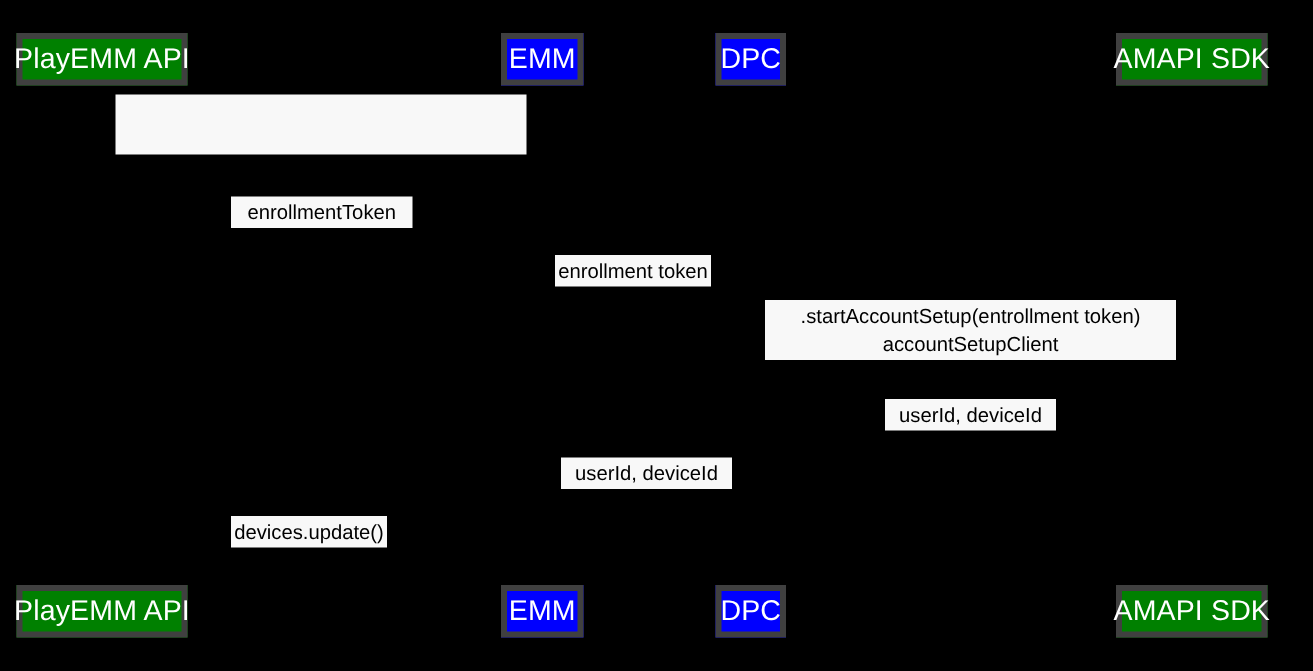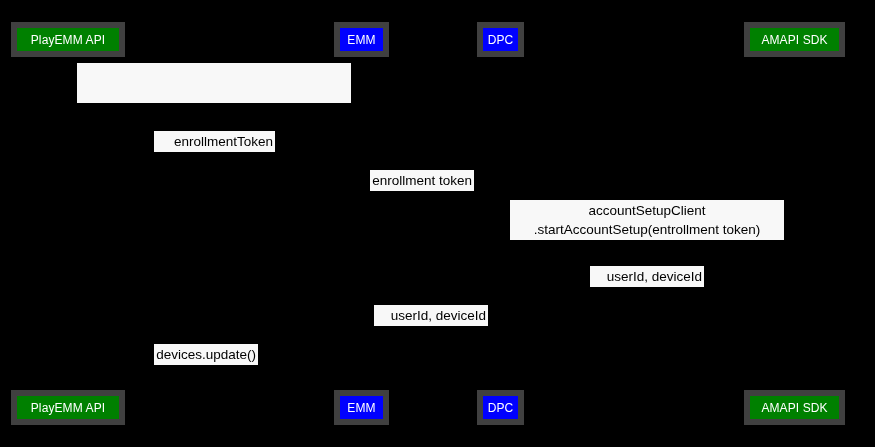--- a/index.html
+++ b/index.html
@@ -15,23 +15,23 @@
     overflow: hidden;
     font-family: "Liberation Sans", sans-serif;
   }
   .participant {
     position: absolute;
     display: flex;
     align-items: center;
     justify-content: center;
     box-sizing: border-box;
     height: 35px;
-    border: 6px solid #404040;
+    border: 4px solid #404040;
     color: #ffffff;
-    font-size: 12px;
+    font-size: 19px;
     line-height: 1;
     letter-spacing: 0.1px;
     white-space: nowrap;
   }
   .participant.green { background: #008000; }
   .participant.blue  { background: #0000ff; align-items: center; }
 
   .lifeline {
     position: absolute;
     width: 1px;
@@ -42,21 +42,21 @@
     position: absolute;
     box-sizing: border-box;
     background: #f8f8f8;
     color: #000000;
     font-size: 13.5px;
     line-height: 19px;
     text-align: center;
     white-space: pre;
     padding: 1px 2px;
   }
-  .msg.left  { text-align: right; }
+  .msg.left  { text-align: center; }
 </style>
 </head>
 <body>
 
 <div id="diagram">
   <div id="lifelines">
       <div class="lifeline" style="left: 68px; top: 57px; height: 333px;"></div>
       <div class="lifeline" style="left: 362px; top: 57px; height: 333px;"></div>
       <div class="lifeline" style="left: 501px; top: 57px; height: 333px;"></div>
       <div class="lifeline" style="left: 795px; top: 57px; height: 333px;"></div>
@@ -72,21 +72,21 @@
         <span>DPC</span>
       </div>
       <div class="participant green" style="left: 744px; top: 22px; width: 101px; height: 35px;">
         <span>AMAPI SDK</span>
       </div>
     </div>
   <div id="messages">
       <div class="msg" style="left: 77px; top: 63px; width: 274px; height: 40px;"></div>
       <div class="msg left" style="left: 154px; top: 131px; width: 121px; height: 21px;"><div>enrollmentToken</div></div>
       <div class="msg left" style="left: 370px; top: 170px; width: 104px; height: 21px;"><div>enrollment token</div></div>
-      <div class="msg" style="left: 510px; top: 200px; width: 274px; height: 40px;"><div>accountSetupClient</div><div>.startAccountSetup(entrollment token)</div></div>
+      <div class="msg" style="left: 510px; top: 200px; width: 274px; height: 40px;"><div>.startAccountSetup(entrollment token)</div><div>accountSetupClient</div></div>
       <div class="msg left" style="left: 590px; top: 266px; width: 114px; height: 21px;"><div>userId, deviceId</div></div>
       <div class="msg left" style="left: 374px; top: 305px; width: 114px; height: 21px;"><div>userId, deviceId</div></div>
       <div class="msg left" style="left: 154px; top: 344px; width: 104px; height: 21px;"><div>devices.update()</div></div>
     </div>
   <div id="participants-bottom">
       <div class="participant green" style="left: 11px; top: 390px; width: 114px; height: 35px;">
         <span>PlayEMM API</span>
       </div>
       <div class="participant blue" style="left: 334px; top: 390px; width: 55px; height: 35px;">
         <span>EMM</span>

